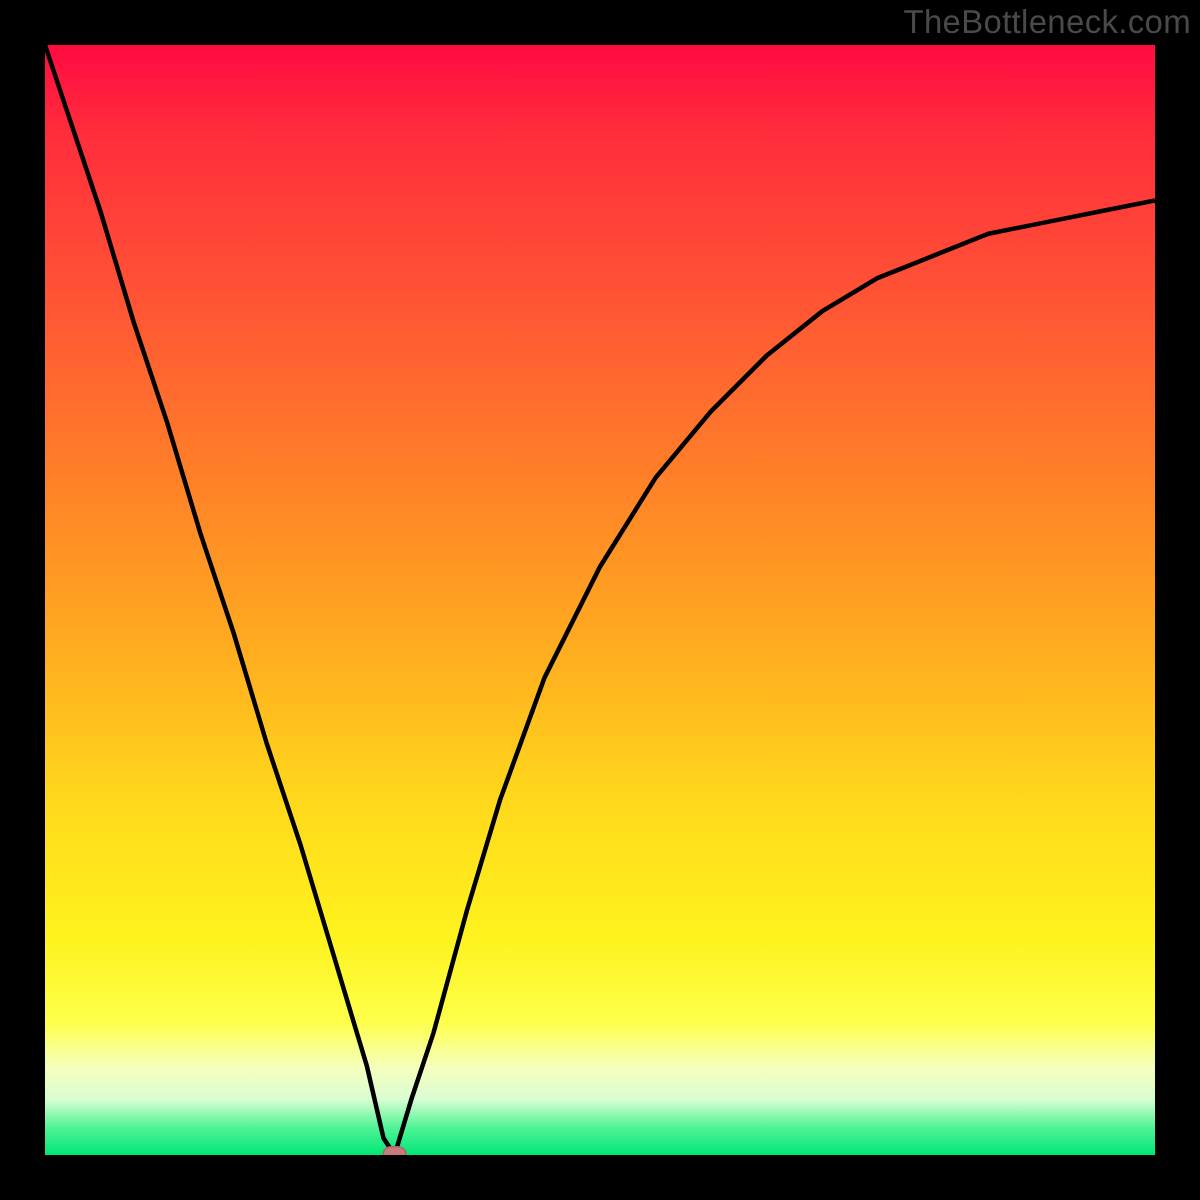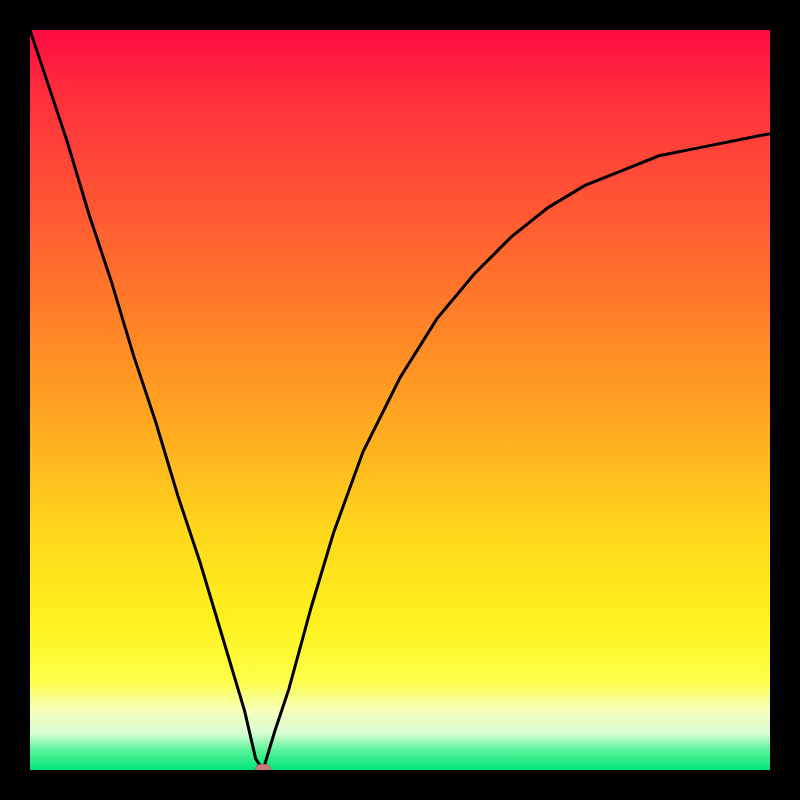--- a/index.html
+++ b/index.html
@@ -72,20 +72,21 @@
     background: #c97a7a;
     box-shadow: 0 0 0 1px rgba(0,0,0,0.15) inset;
     z-index: 6;
     transform: translate(-50%, -50%);
   }
 </style>
 </head>
 <body>
 
 <div class="frame">
+  <div class="watermark">TheBottleneck.com</div>
 
   <div class="plot">
     <div class="gradient"></div>
 
     <svg class="curve" viewBox="0 0 740 740" preserveAspectRatio="none">
       <path fill="none" stroke="#000" stroke-width="3" d="M0.0 0.0 L14.8 44.4 L37.0 111.0 L59.2 185.0 L81.4 251.6 L103.6 325.6 L125.8 392.2 L148.0 466.2 L170.2 532.8 L192.4 606.8 L214.6 680.8 L225.7 728.9 L233.1 740.0 L244.2 703.0 L259.0 658.6 L281.2 577.2 L303.4 503.2 L333.0 421.8 L370.0 347.8 L407.0 288.6 L444.0 244.2 L481.0 207.2 L518.0 177.6 L555.0 155.4 L592.0 140.6 L629.0 125.8 L666.0 118.4 L703.0 111.0 L740.0 103.6" id="curve-path"></path>
     </svg>
 
     <div class="marker" id="marker" style="left: 233.1px; top: 740px;"></div>
   </div>

